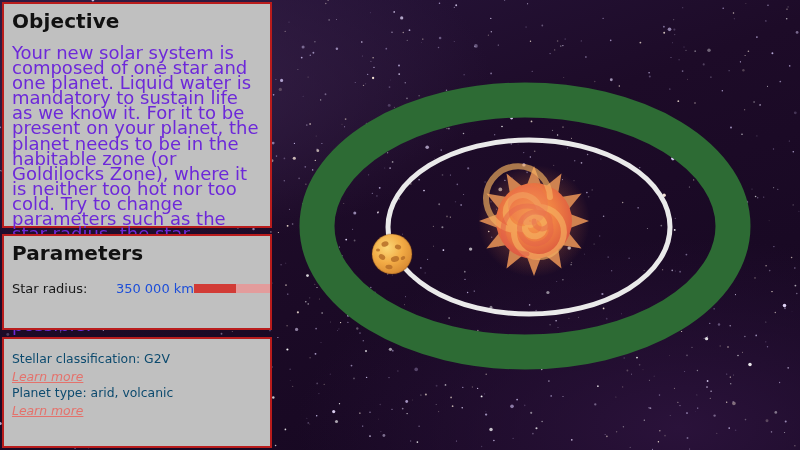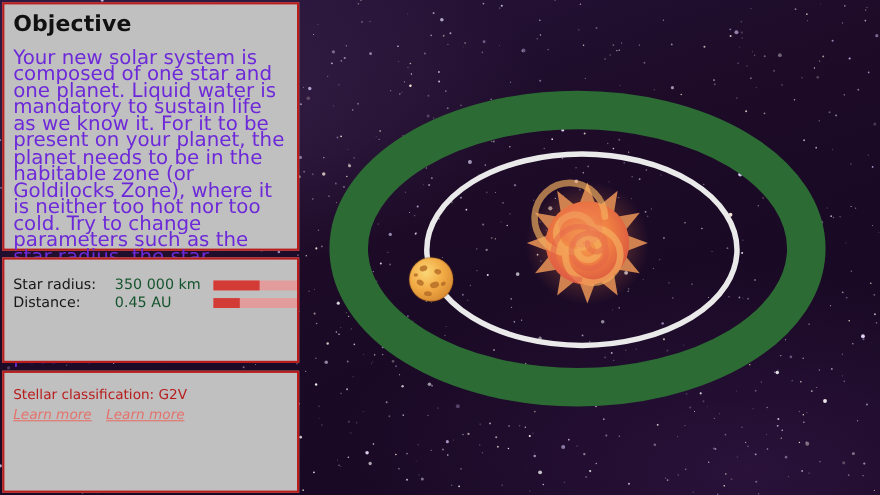--- a/index.html
+++ b/index.html
@@ -71,39 +71,39 @@
     border-collapse: collapse;
     font-size: 13px;
   }
   .param-table td {
     padding: 0 0 1px 0;
     vertical-align: middle;
     white-space: nowrap;
     line-height: 15px;
   }
   .param-label { width: 96px; color: #171717; }
-  .param-value { width: 92px; color: #14532d; }
+  .param-value { width: 92px; color: #1d4ed8; text-align: right; }
   .slider {
     position: relative;
     width: 76px;
     height: 9px;
     background: #e39c9c;
     display: block;
   }
   .slider-fill {
     position: absolute;
     left: 0; top: 0; bottom: 0;
     background: #d23b36;
   }
 
   
   .info-line {
     font-size: 12.4px;
     line-height: 15px;
-    color: #b91c1c;
+    color: #0c4a6e;
     margin: 0 0 0 8px;
   }
   .info-link {
     font-size: 12.4px;
     line-height: 15px;
     color: #e4726c;
     text-decoration: underline;
     text-decoration-color: #e4726c;
     display: inline-block;
     margin: 0 0 0 8px;
@@ -1102,44 +1102,37 @@
     </g>
     <circle cx="23" cy="23" r="20" fill="none" stroke="rgba(120,65,15,0.25)" stroke-width="1.5"></circle>
   </svg>
 
   <div class="panel" id="panel-objective">
     <div class="panel-title">Objective</div>
     <div class="panel-body">Your new solar system is composed of one star and one planet. Liquid water is mandatory to sustain life as we know it. For it to be present on your planet, the planet needs to be in the habitable zone (or Goldilocks Zone), where it is neither too hot nor too cold. Try to change parameters such as the star radius, the star temperature and the distance between the planet and the star to possibly have liquid water. Different solutions are possible.</div>
   </div>
 
   <div class="panel" id="panel-parameters">
+    <div class="panel-title">Parameters</div>
     <table class="param-table">
       <tbody>
         <tr>
           <td class="param-label">Star radius:</td>
           <td class="param-value">350 000 km</td>
           <td>
             <span class="slider">
               <span class="slider-fill" style="width: 55%;"></span>
             </span>
           </td>
         </tr>
-        <tr>
-          <td class="param-label">Distance:</td>
-          <td class="param-value">0.45 AU</td>
-          <td>
-            <span class="slider">
-              <span class="slider-fill" style="width: 32%;"></span>
-            </span>
-          </td>
-        </tr>
       </tbody>
     </table>
   </div>
 
   <div class="panel" id="panel-moreinfo">
     <div class="spacer-8"></div>
     <div class="info-line">Stellar classification: G2V</div>
     <a class="info-link">Learn more</a>
+    <div class="info-line">Planet type: arid, volcanic</div>
     <a class="info-link">Learn more</a>
   </div>
 
 </div>
 
 </body></html>

